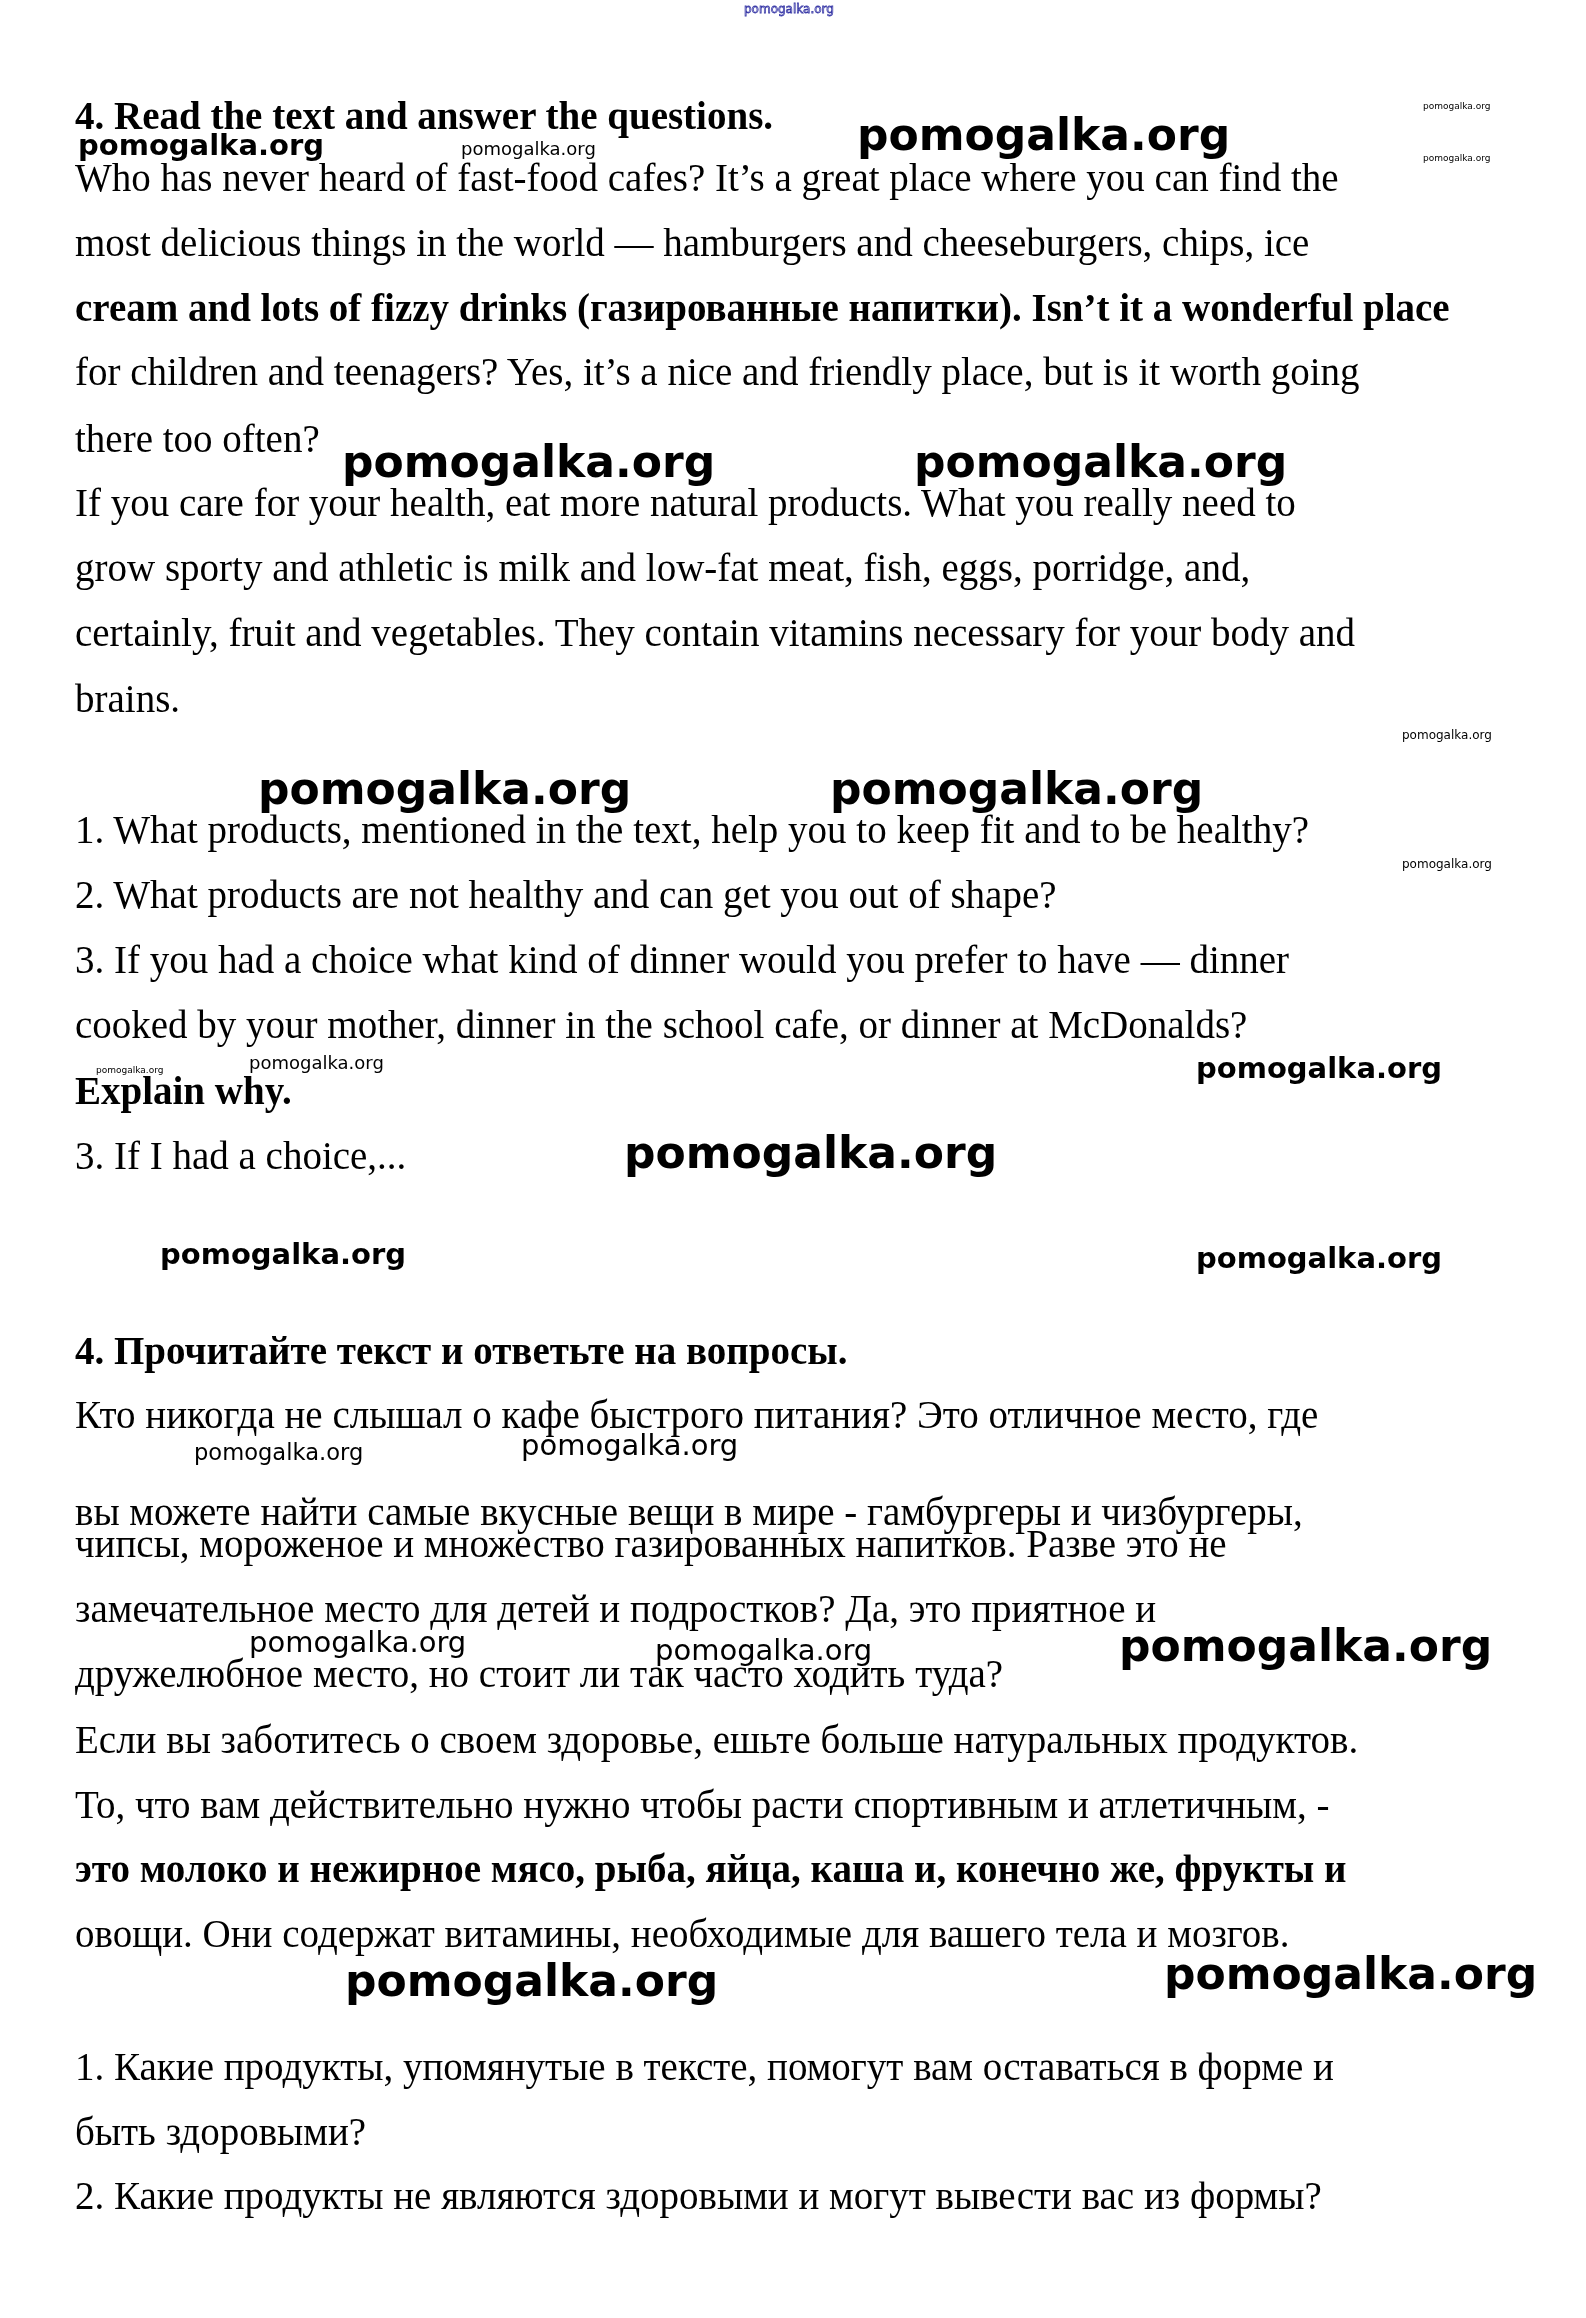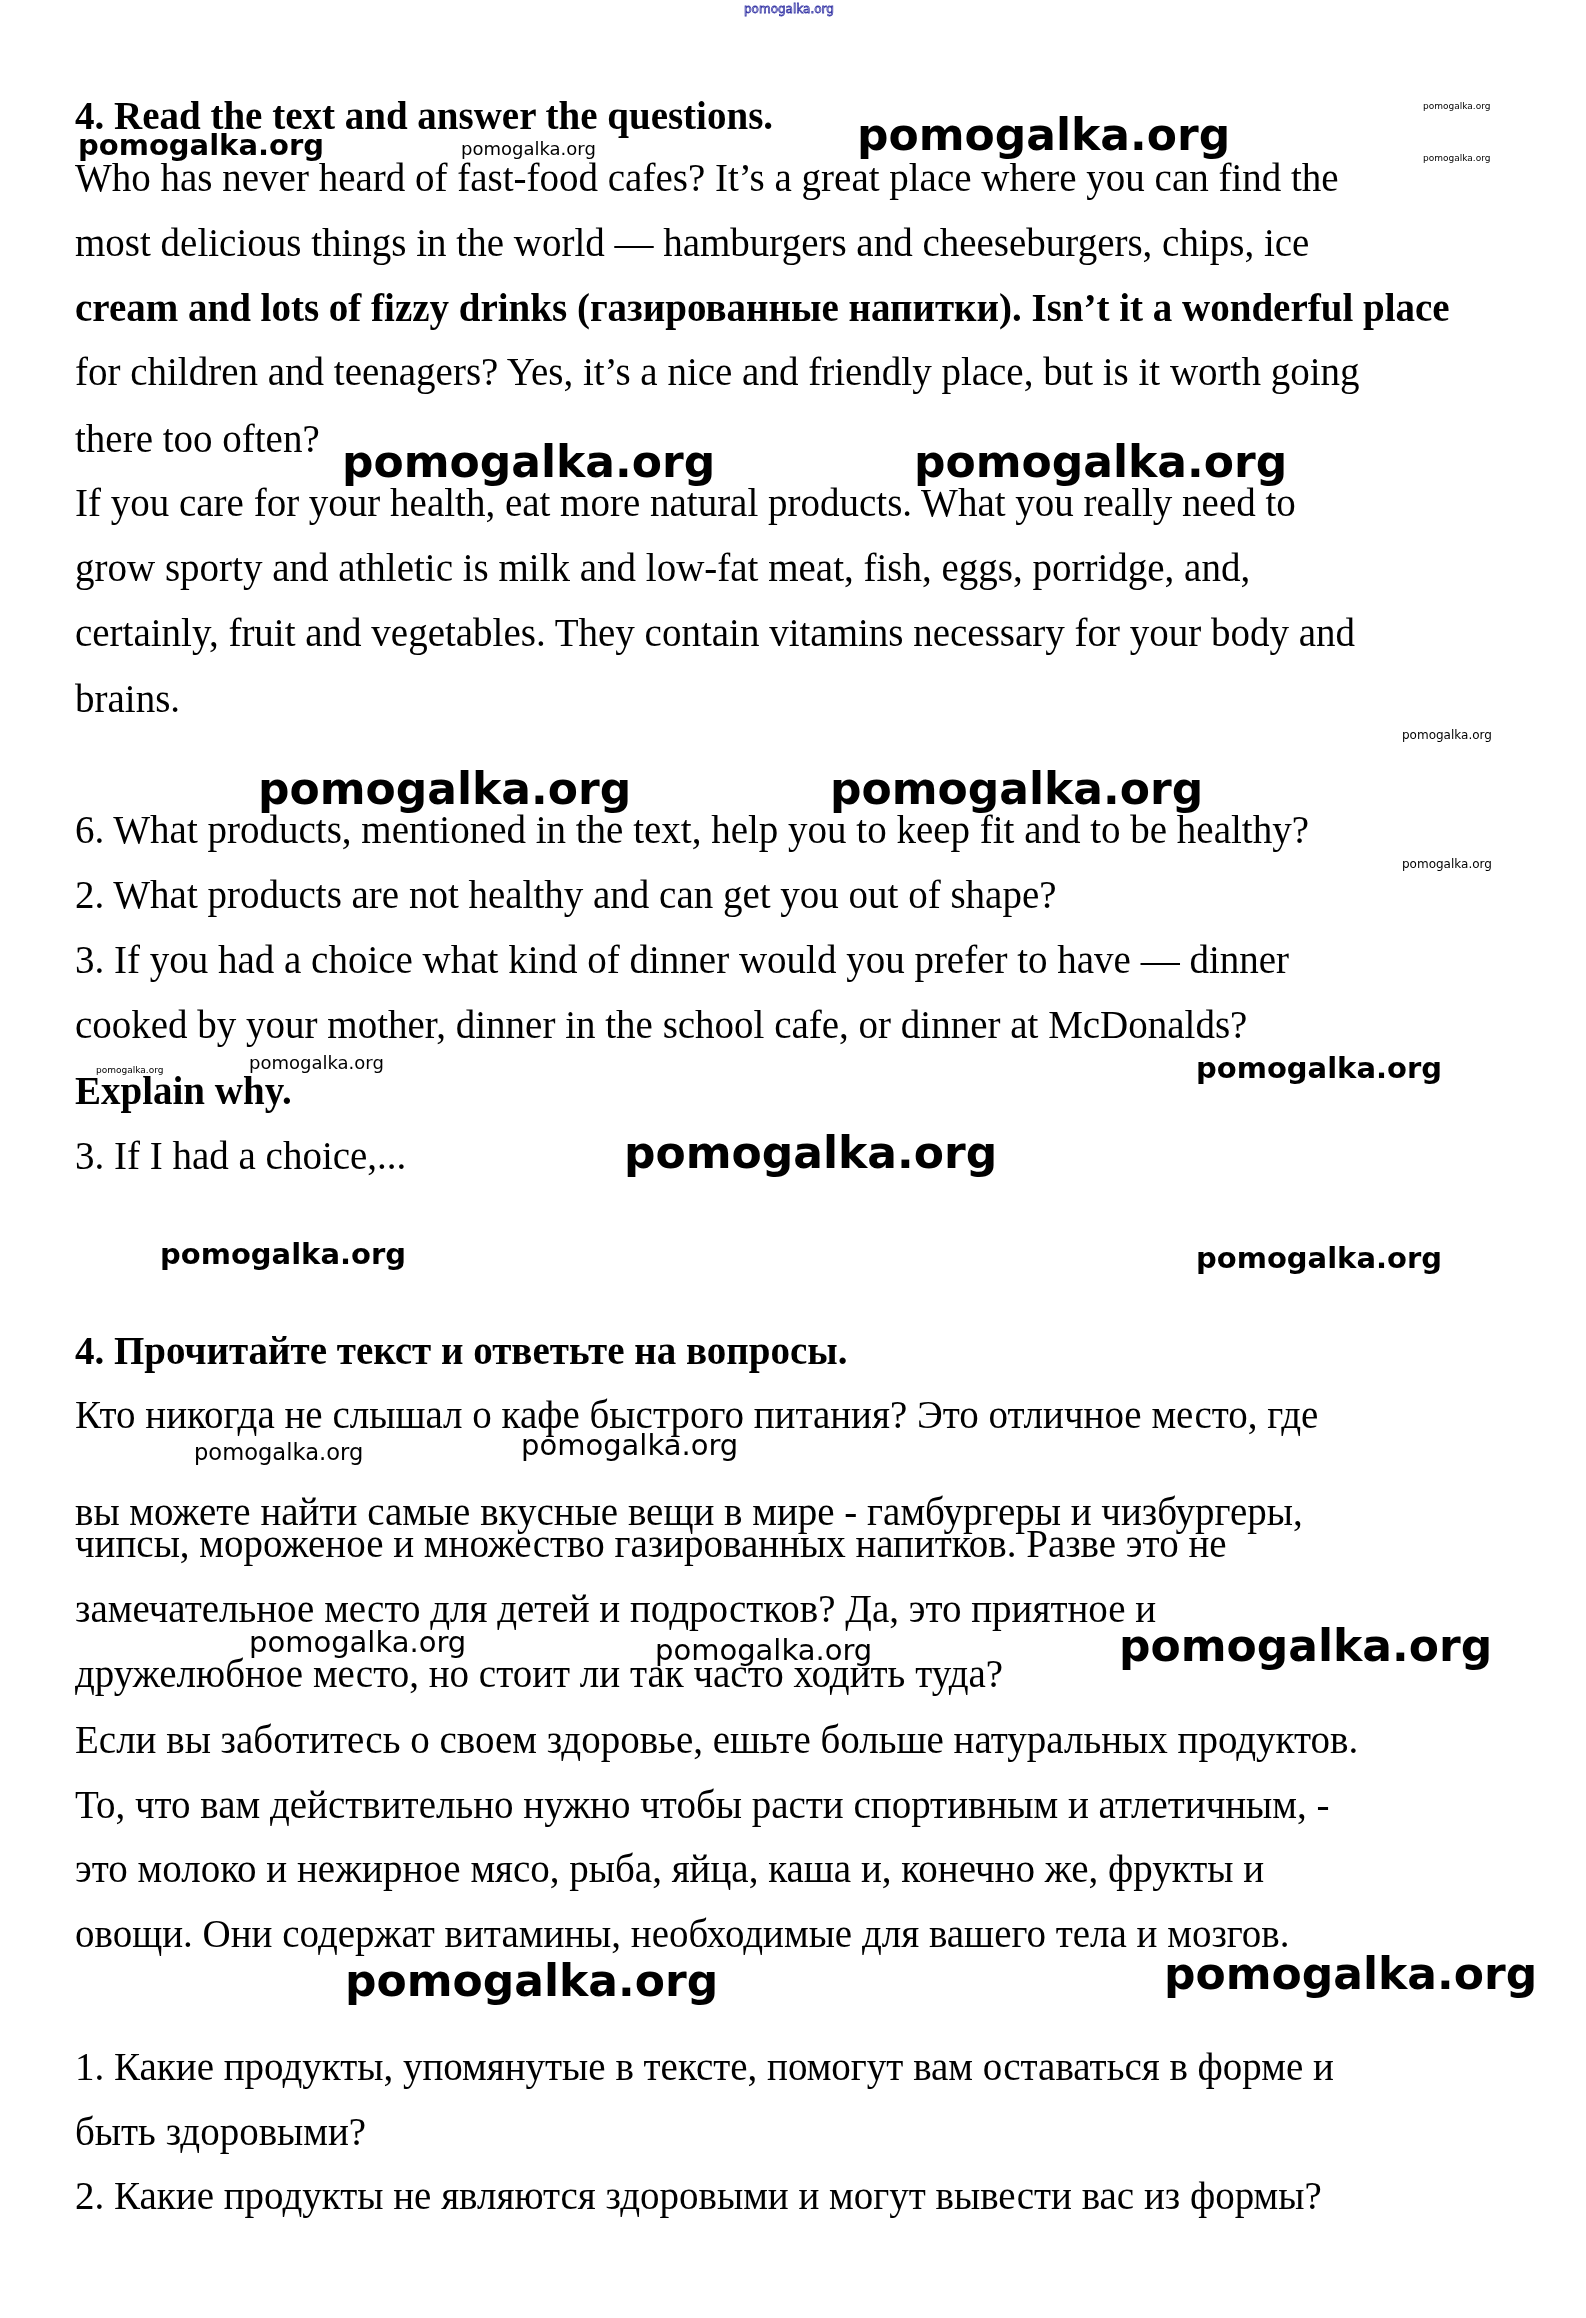--- a/index.html
+++ b/index.html
@@ -39,39 +39,39 @@
   <div class="line" style="top:223px;">most delicious things in the world — hamburgers and cheeseburgers, chips, ice</div>
   <div class="line" style="top:288px;font-weight:bold;">cream and lots of fizzy drinks (газированные напитки). Isn’t it a wonderful place</div>
   <div class="line" style="top:352px;">for children and teenagers? Yes, it’s a nice and friendly place, but is it worth going</div>
   <div class="line" style="top:419px;">there too often?</div>
 
   <div class="line" style="top:483px;">If you care for your health, eat more natural products. What you really need to</div>
   <div class="line" style="top:548px;">grow sporty and athletic is milk and low-fat meat, fish, eggs, porridge, and,</div>
   <div class="line" style="top:613px;">certainly, fruit and vegetables. They contain vitamins necessary for your body and</div>
   <div class="line" style="top:679px;">brains.</div>
 
-  <div class="line" style="top:810px;">6. What products, mentioned in the text, help you to keep fit and to be healthy?</div>
+  <div class="line" style="top:810px;">1. What products, mentioned in the text, help you to keep fit and to be healthy?</div>
   <div class="line" style="top:875px;">2. What products are not healthy and can get you out of shape?</div>
   <div class="line" style="top:940px;">3. If you had a choice what kind of dinner would you prefer to have — dinner</div>
   <div class="line" style="top:1005px;">cooked by your mother, dinner in the school cafe, or dinner at McDonalds?</div>
   <div class="line" style="top:1071px;font-weight:bold;">Explain why.</div>
 
   <div class="line" style="top:1136px;">3. If I had a choice,...</div>
 
   <div class="line heading" style="top:1331px;">4. Прочитайте текст и ответьте на вопросы.</div>
 
   <div class="line" style="top:1395px;">Кто никогда не слышал о кафе быстрого питания? Это отличное место, где</div>
   <div class="line" style="top:1492px;">вы можете найти самые вкусные вещи в мире - гамбургеры и чизбургеры,</div>
   <div class="line" style="top:1524px;">чипсы, мороженое и множество газированных напитков. Разве это не</div>
   <div class="line" style="top:1589px;">замечательное место для детей и подростков? Да, это приятное и</div>
   <div class="line" style="top:1654px;">дружелюбное место, но стоит ли так часто ходить туда?</div>
 
   <div class="line" style="top:1720px;">Если вы заботитесь о своем здоровье, ешьте больше натуральных продуктов.</div>
   <div class="line" style="top:1785px;">То, что вам действительно нужно чтобы расти спортивным и атлетичным, -</div>
-  <div class="line" style="top:1849px;">это молоко и нежирное мясо, рыба, яйца, каша и, конечно же, фрукты и</div>
+  <div class="line" style="top:1849px;font-weight:bold;">это молоко и нежирное мясо, рыба, яйца, каша и, конечно же, фрукты и</div>
   <div class="line" style="top:1914px;">овощи. Они содержат витамины, необходимые для вашего тела и мозгов.</div>
 
   <div class="line" style="top:2047px;">1. Какие продукты, упомянутые в тексте, помогут вам оставаться в форме и</div>
   <div class="line" style="top:2112px;">быть здоровыми?</div>
   <div class="line" style="top:2176px;">2. Какие продукты не являются здоровыми и могут вывести вас из формы?</div>
 
   <div class="wm xs" style="left:1423px;top:102px;">pomogalka.org</div>
   <div class="wm sm" style="left:78px;top:131px;font-size:29px;font-weight:bold;">pomogalka.org</div>
   <div class="wm sm" style="left:461px;top:140px;">pomogalka.org</div>
   <div class="wm big" style="left:857px;top:113px;">pomogalka.org</div>

